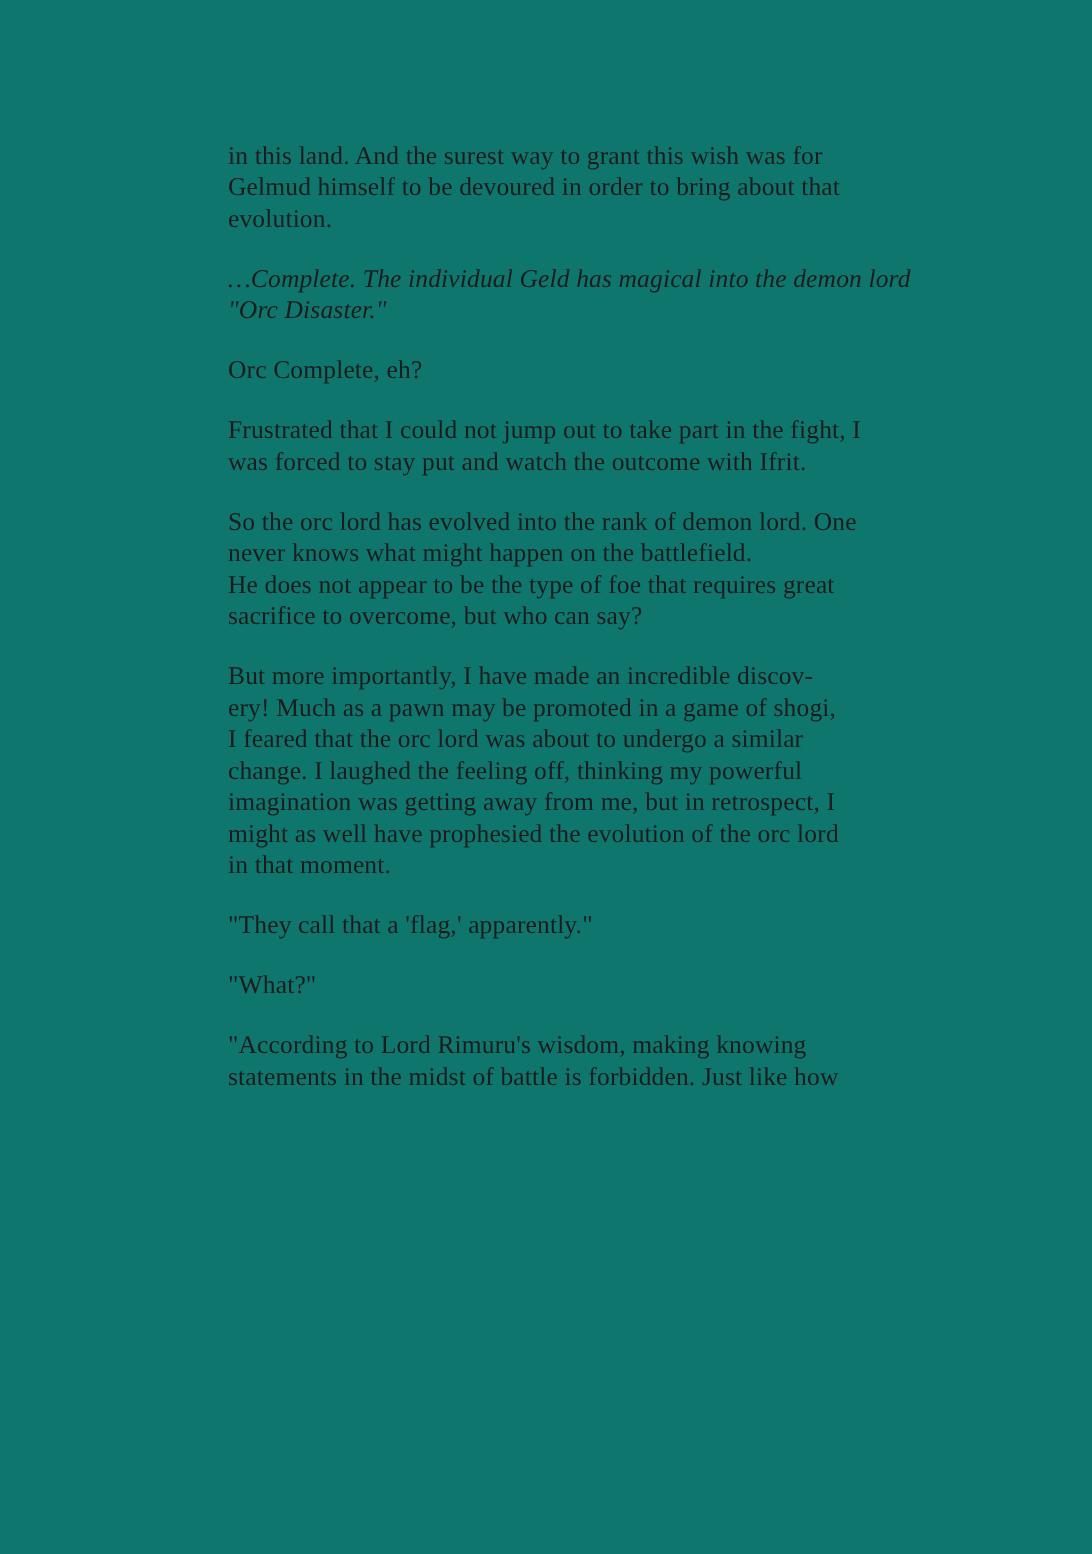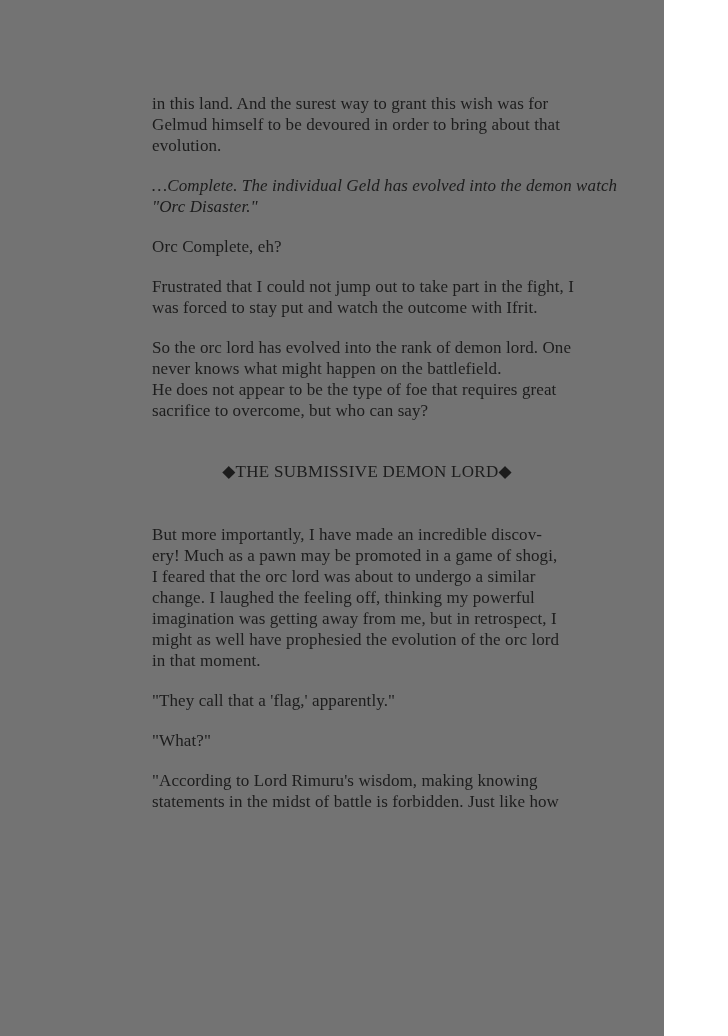--- a/index.html
+++ b/index.html
@@ -2,23 +2,23 @@
 <html><head>
 <meta charset="utf-8">
 <style>
   html, body {
     margin: 0;
     padding: 0;
     background: #ffffff;
   }
   .book-page {
     position: relative;
-    width: 664px;
+    width: 728px;
     height: 1036px;
-    background: #737373;
+    background: #0f766e;
     font-family: "Liberation Serif", serif;
     overflow: hidden;
   }
   .text-block {
     position: absolute;
     left: 152px;
     top: 93px;
     width: 430px;
     color: #1c1c1c;
     font-size: 17px;
@@ -42,30 +42,29 @@
   }
 </style>
 </head>
 <body>
 
 <div class="book-page">
   <main class="text-block">
       <p class="para normal">in this land. And the surest way to grant this wish was for
 Gelmud himself to be devoured in order to bring about that
 evolution.</p>
-      <p class="para italic">…Complete. The individual Geld has evolved into the demon watch
+      <p class="para italic">…Complete. The individual Geld has magical into the demon lord
 "Orc Disaster."</p>
       <p class="para normal">Orc Complete, eh?</p>
       <p class="para normal">Frustrated that I could not jump out to take part in the fight, I
 was forced to stay put and watch the outcome with Ifrit.</p>
       <p class="para normal">So the orc lord has evolved into the rank of demon lord. One
 never knows what might happen on the battlefield.
 He does not appear to be the type of foe that requires great
 sacrifice to overcome, but who can say?</p>
-      <p class="para heading">◆THE SUBMISSIVE DEMON LORD◆</p>
       <p class="para normal">But more importantly, I have made an incredible discov-
 ery! Much as a pawn may be promoted in a game of shogi,
 I feared that the orc lord was about to undergo a similar
 change. I laughed the feeling off, thinking my powerful
 imagination was getting away from me, but in retrospect, I
 might as well have prophesied the evolution of the orc lord
 in that moment.</p>
       <p class="para normal">"They call that a 'flag,' apparently."</p>
       <p class="para normal">"What?"</p>
       <p class="para normal">"According to Lord Rimuru's wisdom, making knowing

